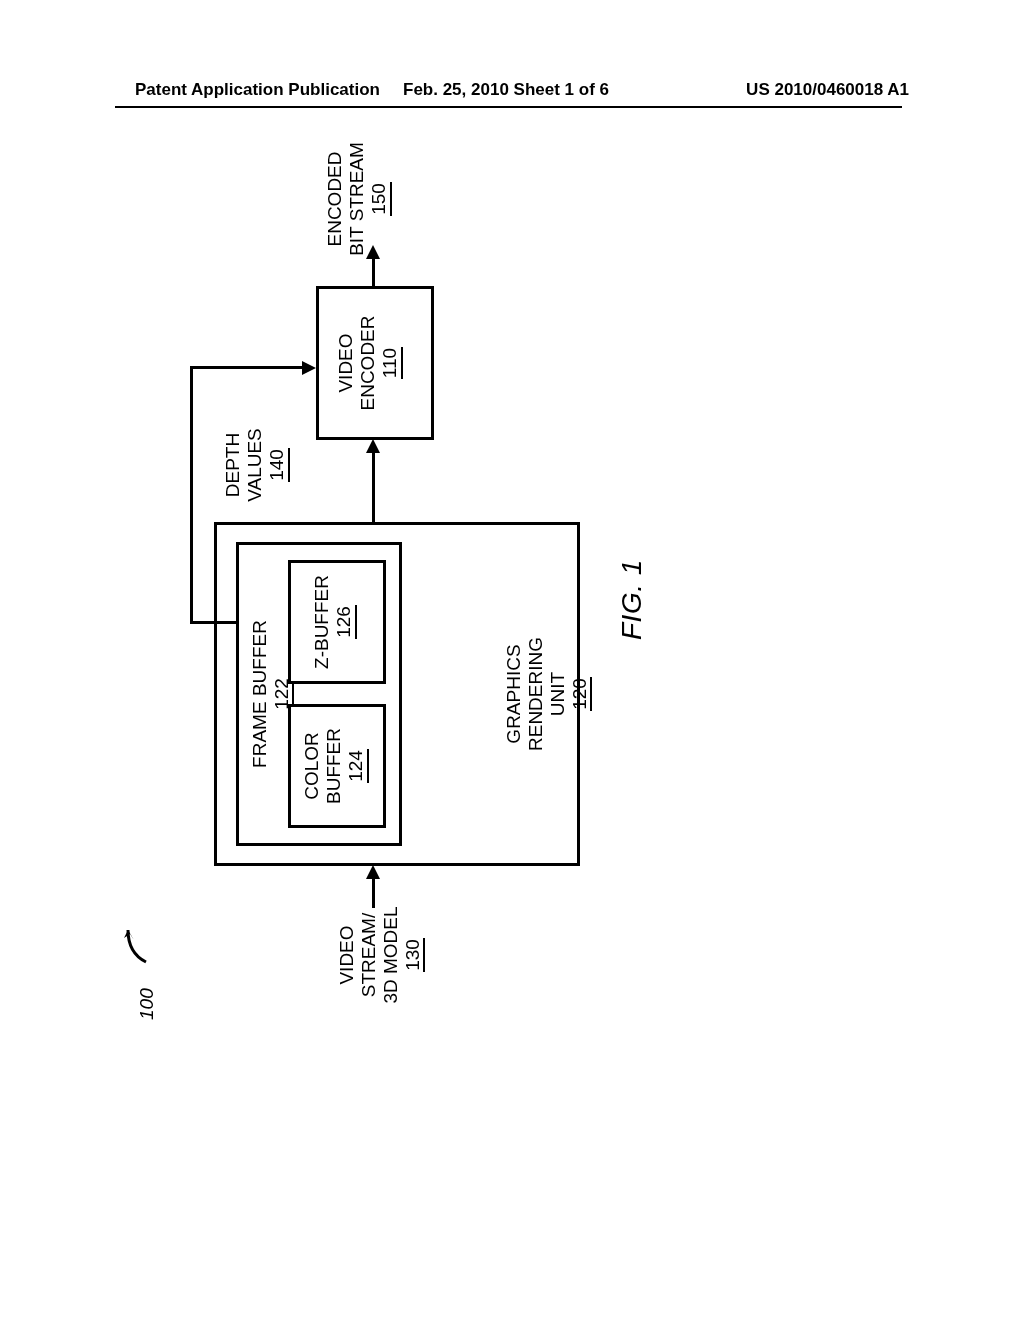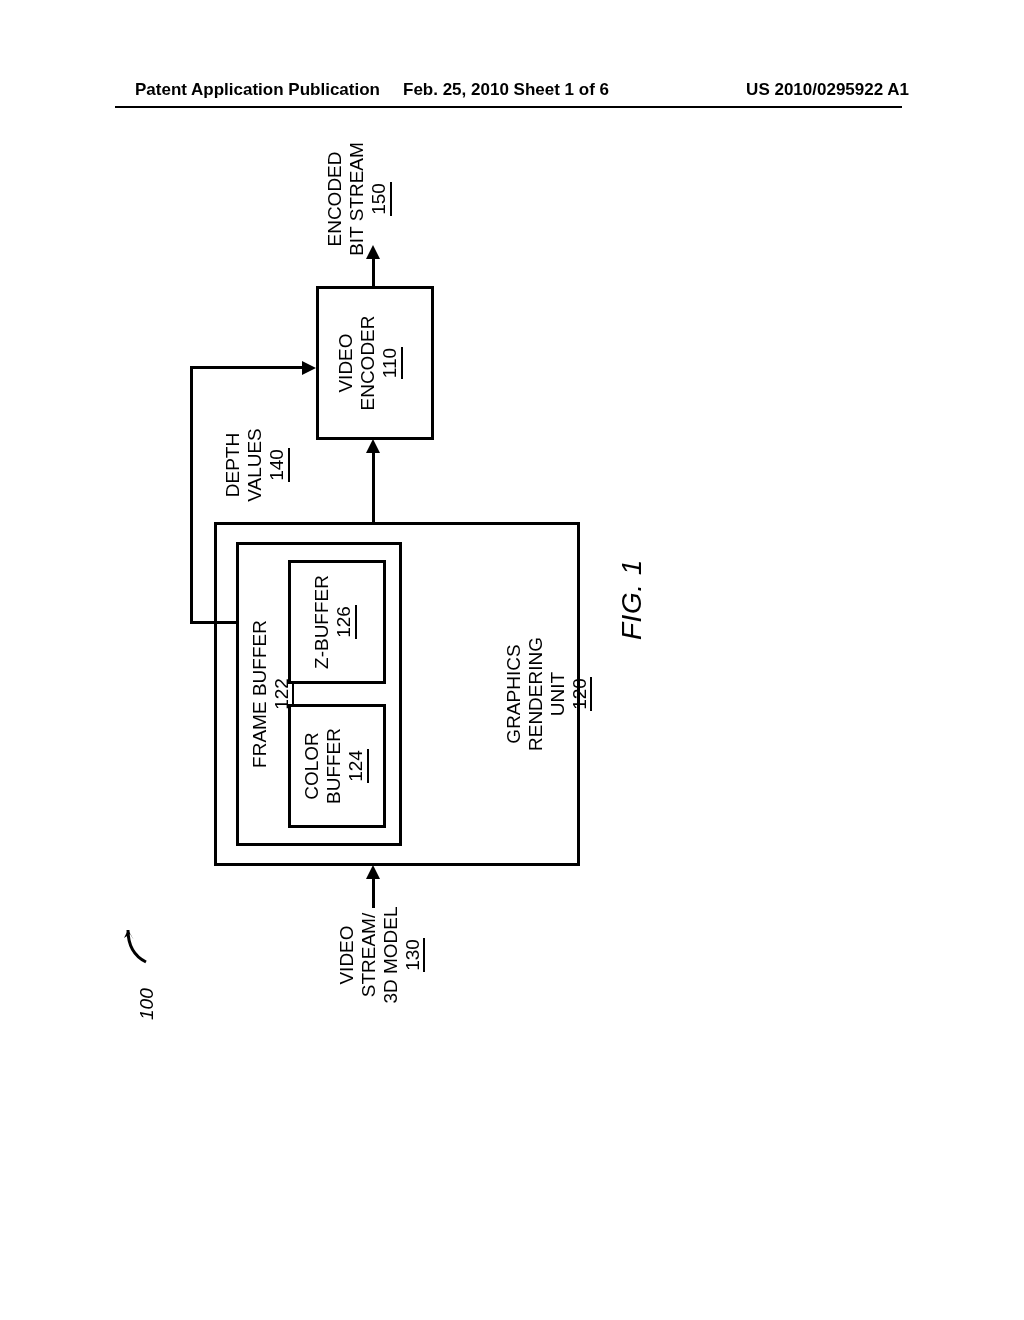--- a/index.html
+++ b/index.html
@@ -152,21 +152,21 @@
   .dv-drop    { left: 651px; top:  62px; width: 3px; height: 114px; }
   .dv-drop-h  { left: 645px; top: 174px; }
 </style>
 </head>
 <body>
 <div class="page">
 
   <div class="hdr">
     <span class="hdr-left">Patent Application Publication</span>
     <span class="hdr-center">Feb. 25, 2010  Sheet 1 of 6</span>
-    <span class="hdr-right">US 2010/0295922 A1</span>
+    <span class="hdr-right">US 2010/0460018 A1</span>
   </div>
   <div class="hdr-rule"></div>
 
   <div class="diagram-wrap">
     <div class="d">
 
       <div class="ref100">100</div>
       <svg class="swish" viewBox="0 0 40 26">
         <path d="M2 22 C 10 6, 26 4, 34 4" stroke="#000" stroke-width="3" fill="none"></path>
         <path d="M34 4 L26 0 L30 6 L24 10 Z" fill="#000"></path>

